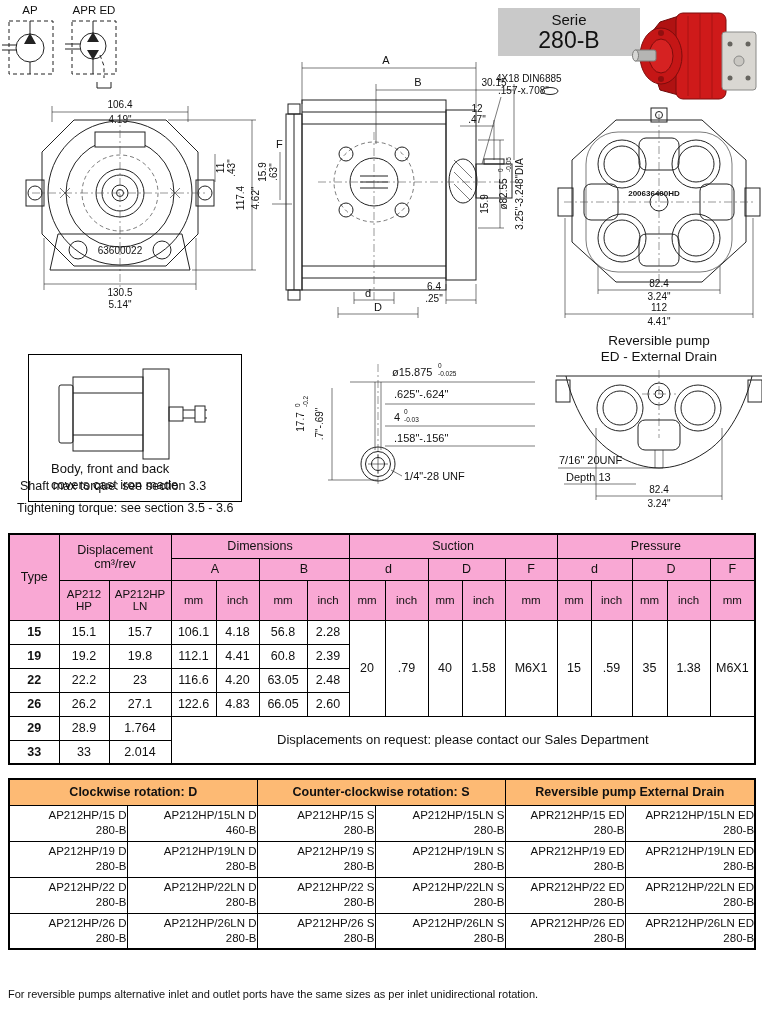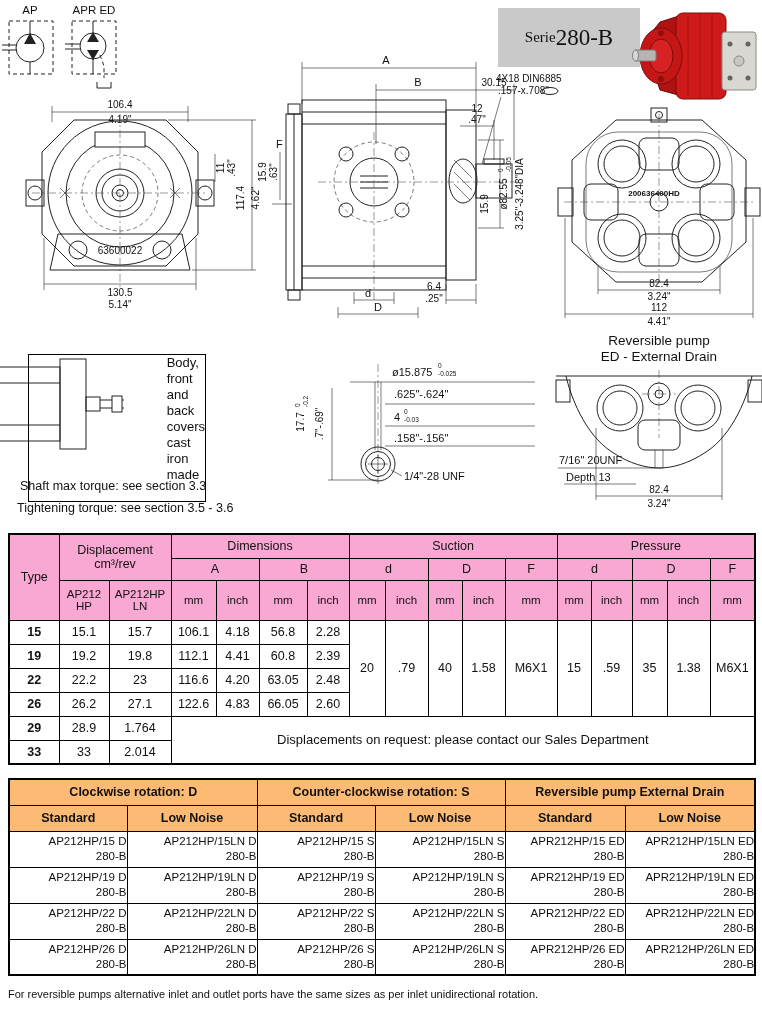--- a/index.html
+++ b/index.html
@@ -19,29 +19,29 @@
   svg.drawing .dash { stroke-dasharray:4 3; }
   svg.drawing .fw { fill:#fff; }
   svg.drawing .fb { fill:#222; stroke:none; }
   svg.drawing text { stroke:none; fill:#111; font-family:"Liberation Sans", sans-serif; }
   .dim { font-size:10px; }
   .dimb { font-size:11px; }
   .tol { font-size:6.5px; }
   .lbl { font-size:11.5px; }
 
   
-  .serie-box { left:498px; top:8px; width:142px; height:59px; background:#c9c9c9;
-    display:flex; flex-direction:row; align-items:center; justify-content:center;font-family:Liberation Serif, serif; }
+  .serie-box { left:498px; top:8px; width:142px; height:48px; background:#c9c9c9;
+    display:flex; flex-direction:column; align-items:center; justify-content:center; }
   .serie-box .l1 { font-size:15px; line-height:17px; }
   .serie-box .l2 { font-size:23px; line-height:25px; }
 
   .rev-title { left:556px; top:333px; width:206px; text-align:center; font-size:13.5px; line-height:16px; }
 
-  .cast-box { left:28px; top:354px; width:178px; height:148px; border:1.5px solid #000;
-    display:flex; flex-direction:row; justify-content:flex-end; }
+  .cast-box { left:28px; top:354px; width:214px; height:148px; border:1.5px solid #000;
+    display:flex; flex-direction:column; justify-content:flex-end; }
   .cast-box .txt { text-align:left; padding:0 0 8px 22px; font-size:13px; line-height:16px; }
 
   .note-line { font-size:12.5px; }
   .footer-note { left:8px; top:988px; width:750px; font-size:11px; }
 
   
   table { border-collapse:collapse; table-layout:fixed; }
   .main-table { left:8px; top:533px; width:746px; border:2px solid #000; font-size:12.5px; }
   .main-table th, .main-table td { border:1px solid #000; text-align:center; vertical-align:middle;
     font-weight:normal; padding:0; overflow:hidden; }
@@ -508,32 +508,24 @@
         <col style="width:120px">
         <col style="width:130px">
     </colgroup>
     <tbody>
         <tr>
       <th colspan="2">Clockwise rotation: D</th>
       <th colspan="2">Counter-clockwise rotation: S</th>
       <th colspan="2">Reversible pump External Drain</th>
     </tr>
     <tr>
-      <th>Standard</th>
-      <th>Low Noise</th>
-      <th>Standard</th>
-      <th>Low Noise</th>
-      <th>Standard</th>
-      <th>Low Noise</th>
-    </tr>
-    <tr>
       <td class="pre">AP212HP/15 D
 280-B</td>
       <td class="pre">AP212HP/15LN D
-280-B</td>
+460-B</td>
       <td class="pre">AP212HP/15 S
 280-B</td>
       <td class="pre">AP212HP/15LN S
 280-B</td>
       <td class="pre">APR212HP/15 ED
 280-B</td>
       <td class="pre">APR212HP/15LN ED
 280-B</td>
     </tr>
     <tr>

